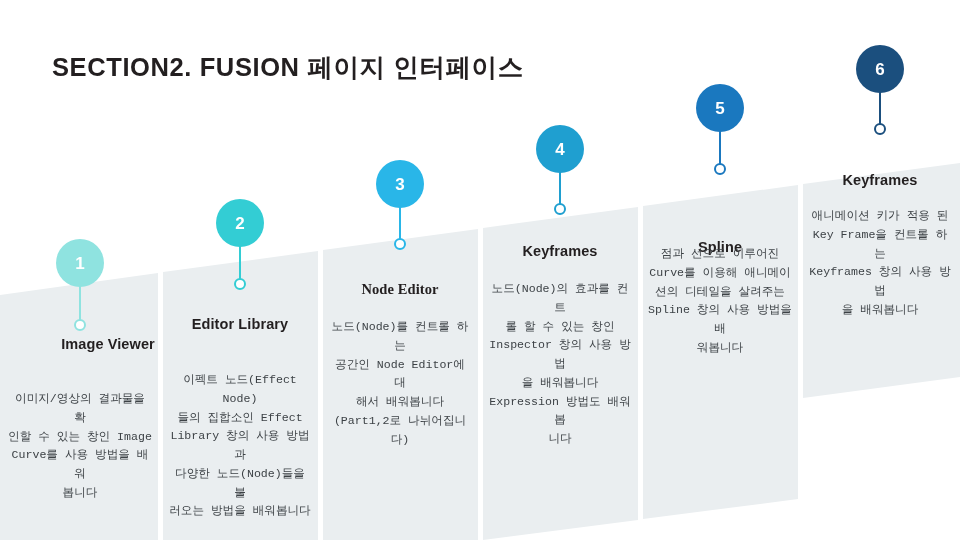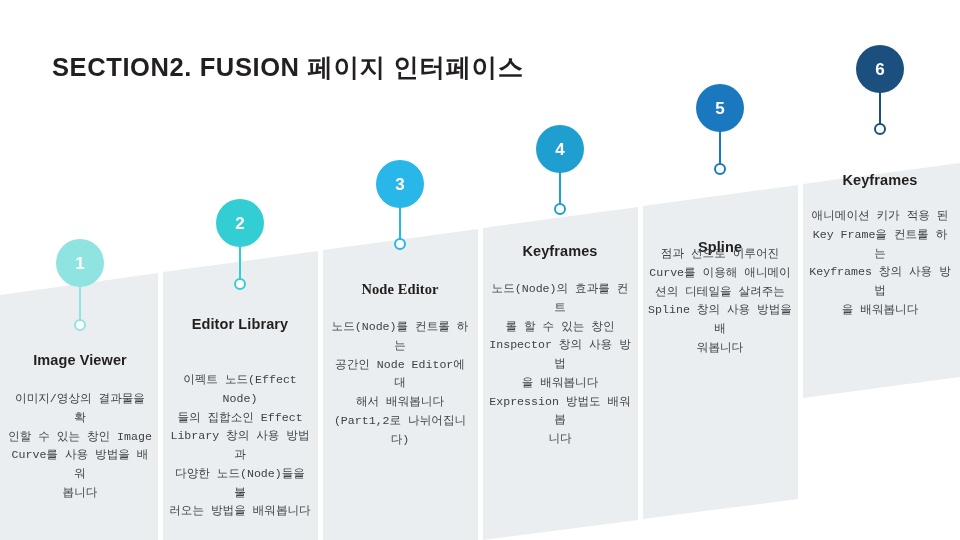--- a/index.html
+++ b/index.html
@@ -140,21 +140,21 @@
   <div id="title">SECTION2. FUSION 페이지 인터페이스</div>
 
   <div class="col" style="left:0px; top:0px;">
     <div class="marker">
       <div class="stem" style="top:274px; height:54px; background:#8fe3e0;"></div>
       <div class="ring" style="top:319px; border-color:#8fe3e0;"></div>
       <div class="bubble" style="top:239px; background:#8fe3e0;">
         <span>1</span>
       </div>
     </div>
-    <div class="col-title" style="top:352px;">Image Viewer</div>
+    <div class="col-title" style="top:336px;padding-left:28px;">Image Viewer</div>
     <div class="col-body" style="top:390px;">이미지/영상의 결과물을 확
 인할 수 있는 창인 Image
 Curve를 사용 방법을 배워
 봅니다</div>
   </div>
 
   <div class="col" style="left:160px; top:0px;">
     <div class="marker">
       <div class="stem" style="top:234px; height:53px; background:#33cdd4;"></div>
       <div class="ring" style="top:278px; border-color:#33cdd4;"></div>

